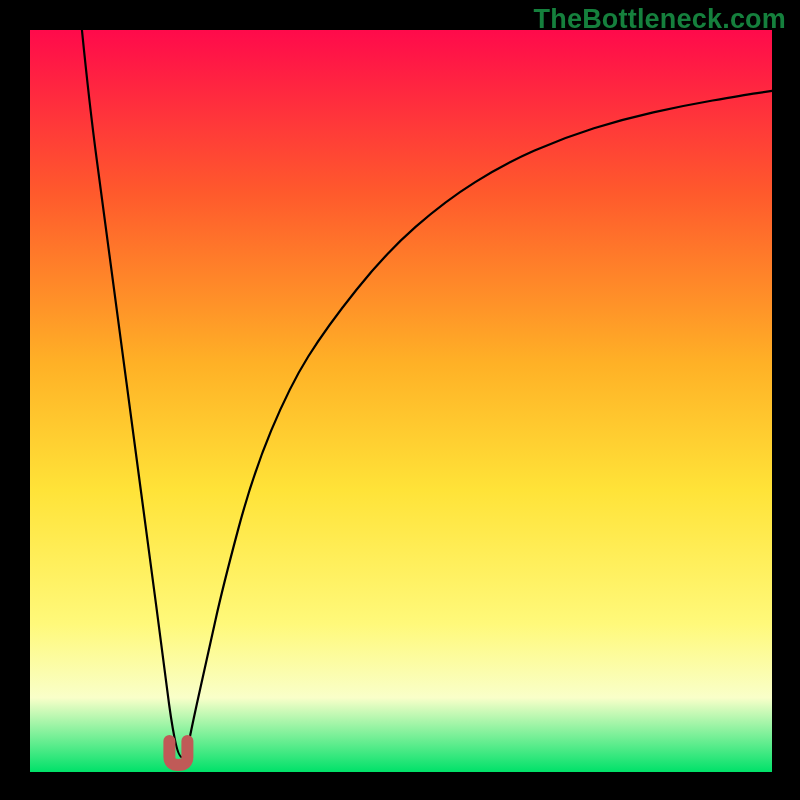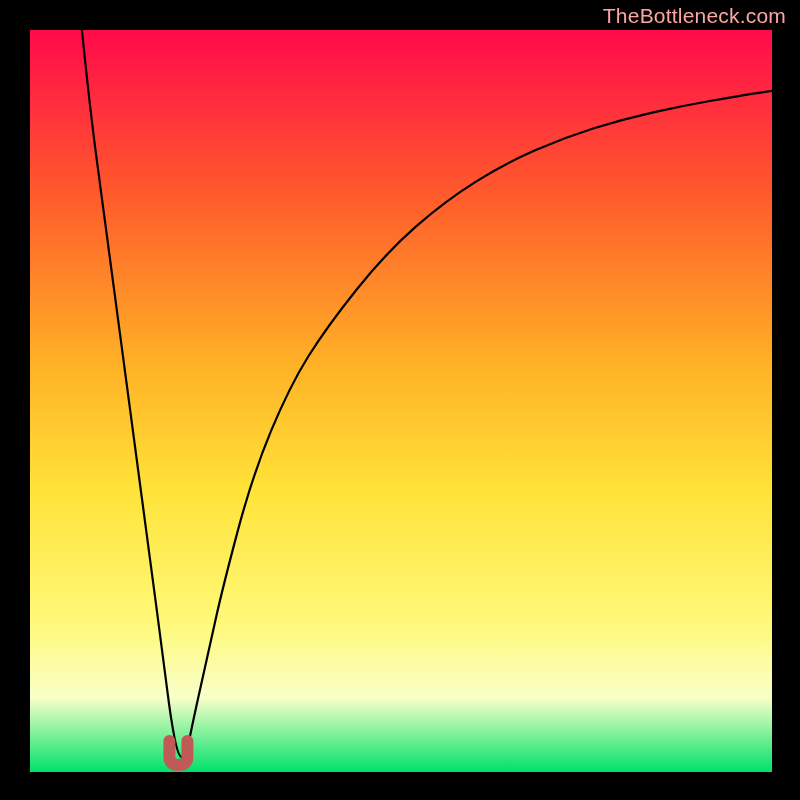--- a/index.html
+++ b/index.html
@@ -16,23 +16,23 @@
     top: 0;
     left: 0;
     width: 800px;
     height: 800px;
     background: #000;
   }
   .watermark {
     position: absolute;
     top: 4px;
     right: 14px;
-    font-size: 21px;
-    color: #fca5a5;
-    font-weight: 400;
+    font-size: 27px;
+    color: #15803d;
+    font-weight: 700;
     letter-spacing: 0.2px;
     z-index: 10;
   }
   svg {
     display: block;
   }
 </style>
 </head>
 <body>
 

